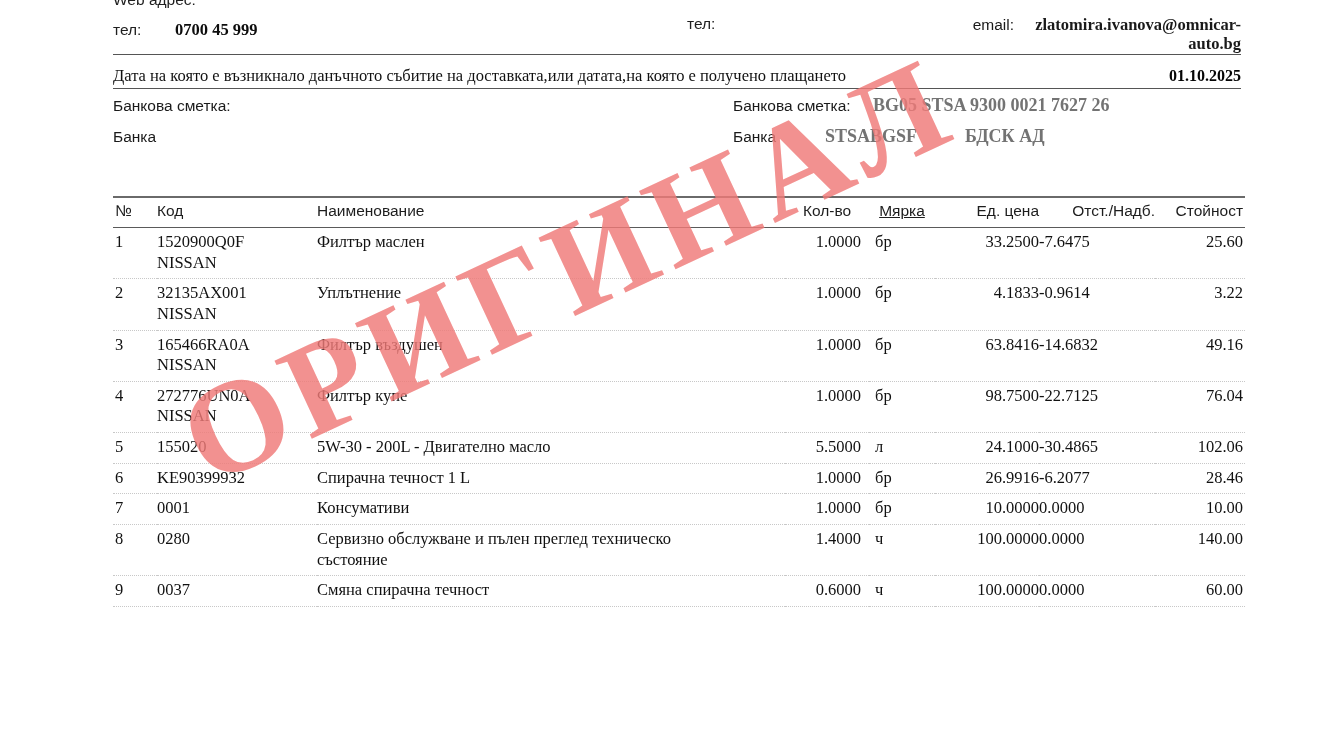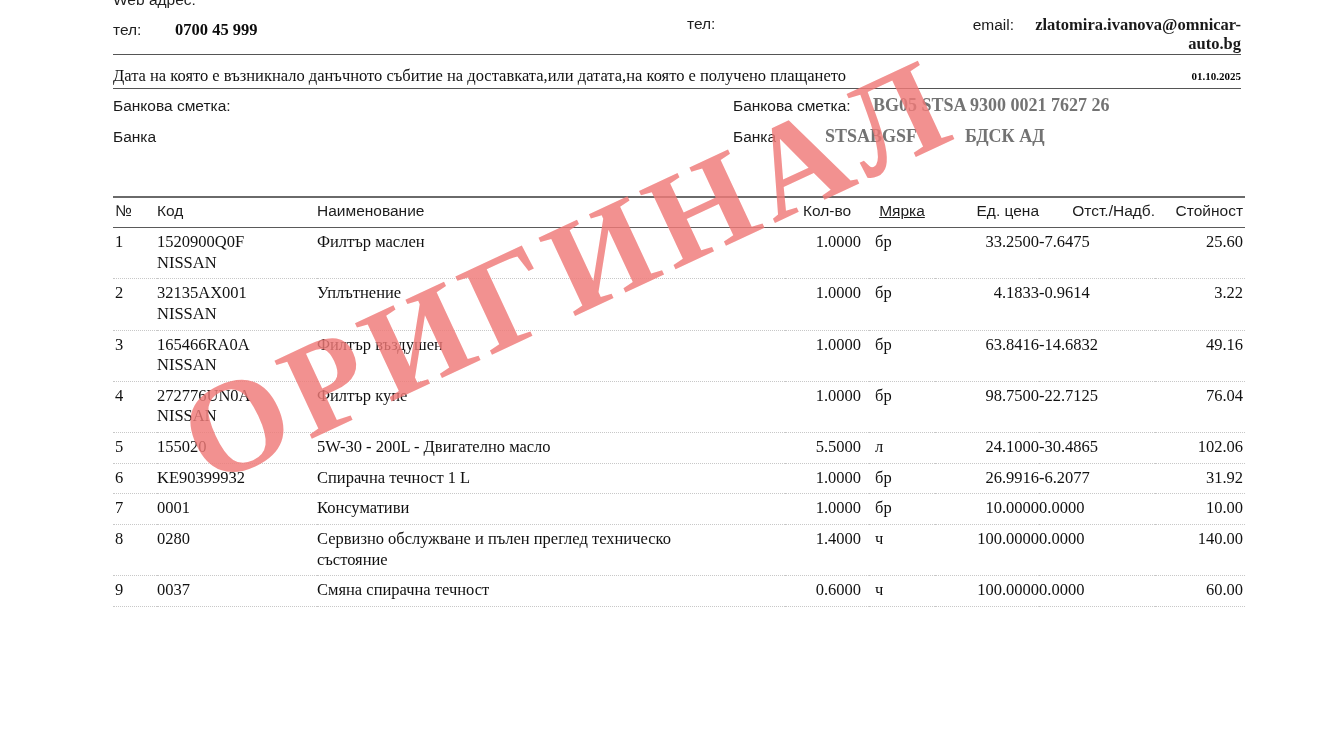--- a/index.html
+++ b/index.html
@@ -116,21 +116,21 @@
     height: 29px;
   }
   .date-text {
     font-family: "Liberation Serif", serif;
     font-size: 16.5px;
     color: #111;
   }
   .date-value {
     font-family: "Liberation Serif", serif;
     font-weight: bold;
-    font-size: 11px;
+    font-size: 16px;
     color: #050505;
   }
 
   
   .bank-block {
     position: absolute;
     left: 113px;
     top: 90px;
     width: 1128px;
   }
@@ -365,21 +365,21 @@
             <td class="c-total">102.06</td>
           </tr>
           <tr>
             <td class="c-no">6</td>
             <td class="c-code">KE90399932</td>
             <td class="c-name">Спирачна течност 1 L</td>
             <td class="c-qty">1.0000</td>
             <td class="c-unit">бр</td>
             <td class="c-price">26.9916</td>
             <td class="c-disc">-6.2077</td>
-            <td class="c-total">31.92</td>
+            <td class="c-total">28.46</td>
           </tr>
           <tr>
             <td class="c-no">7</td>
             <td class="c-code">0001</td>
             <td class="c-name">Консумативи</td>
             <td class="c-qty">1.0000</td>
             <td class="c-unit">бр</td>
             <td class="c-price">10.0000</td>
             <td class="c-disc">0.0000</td>
             <td class="c-total">10.00</td>

